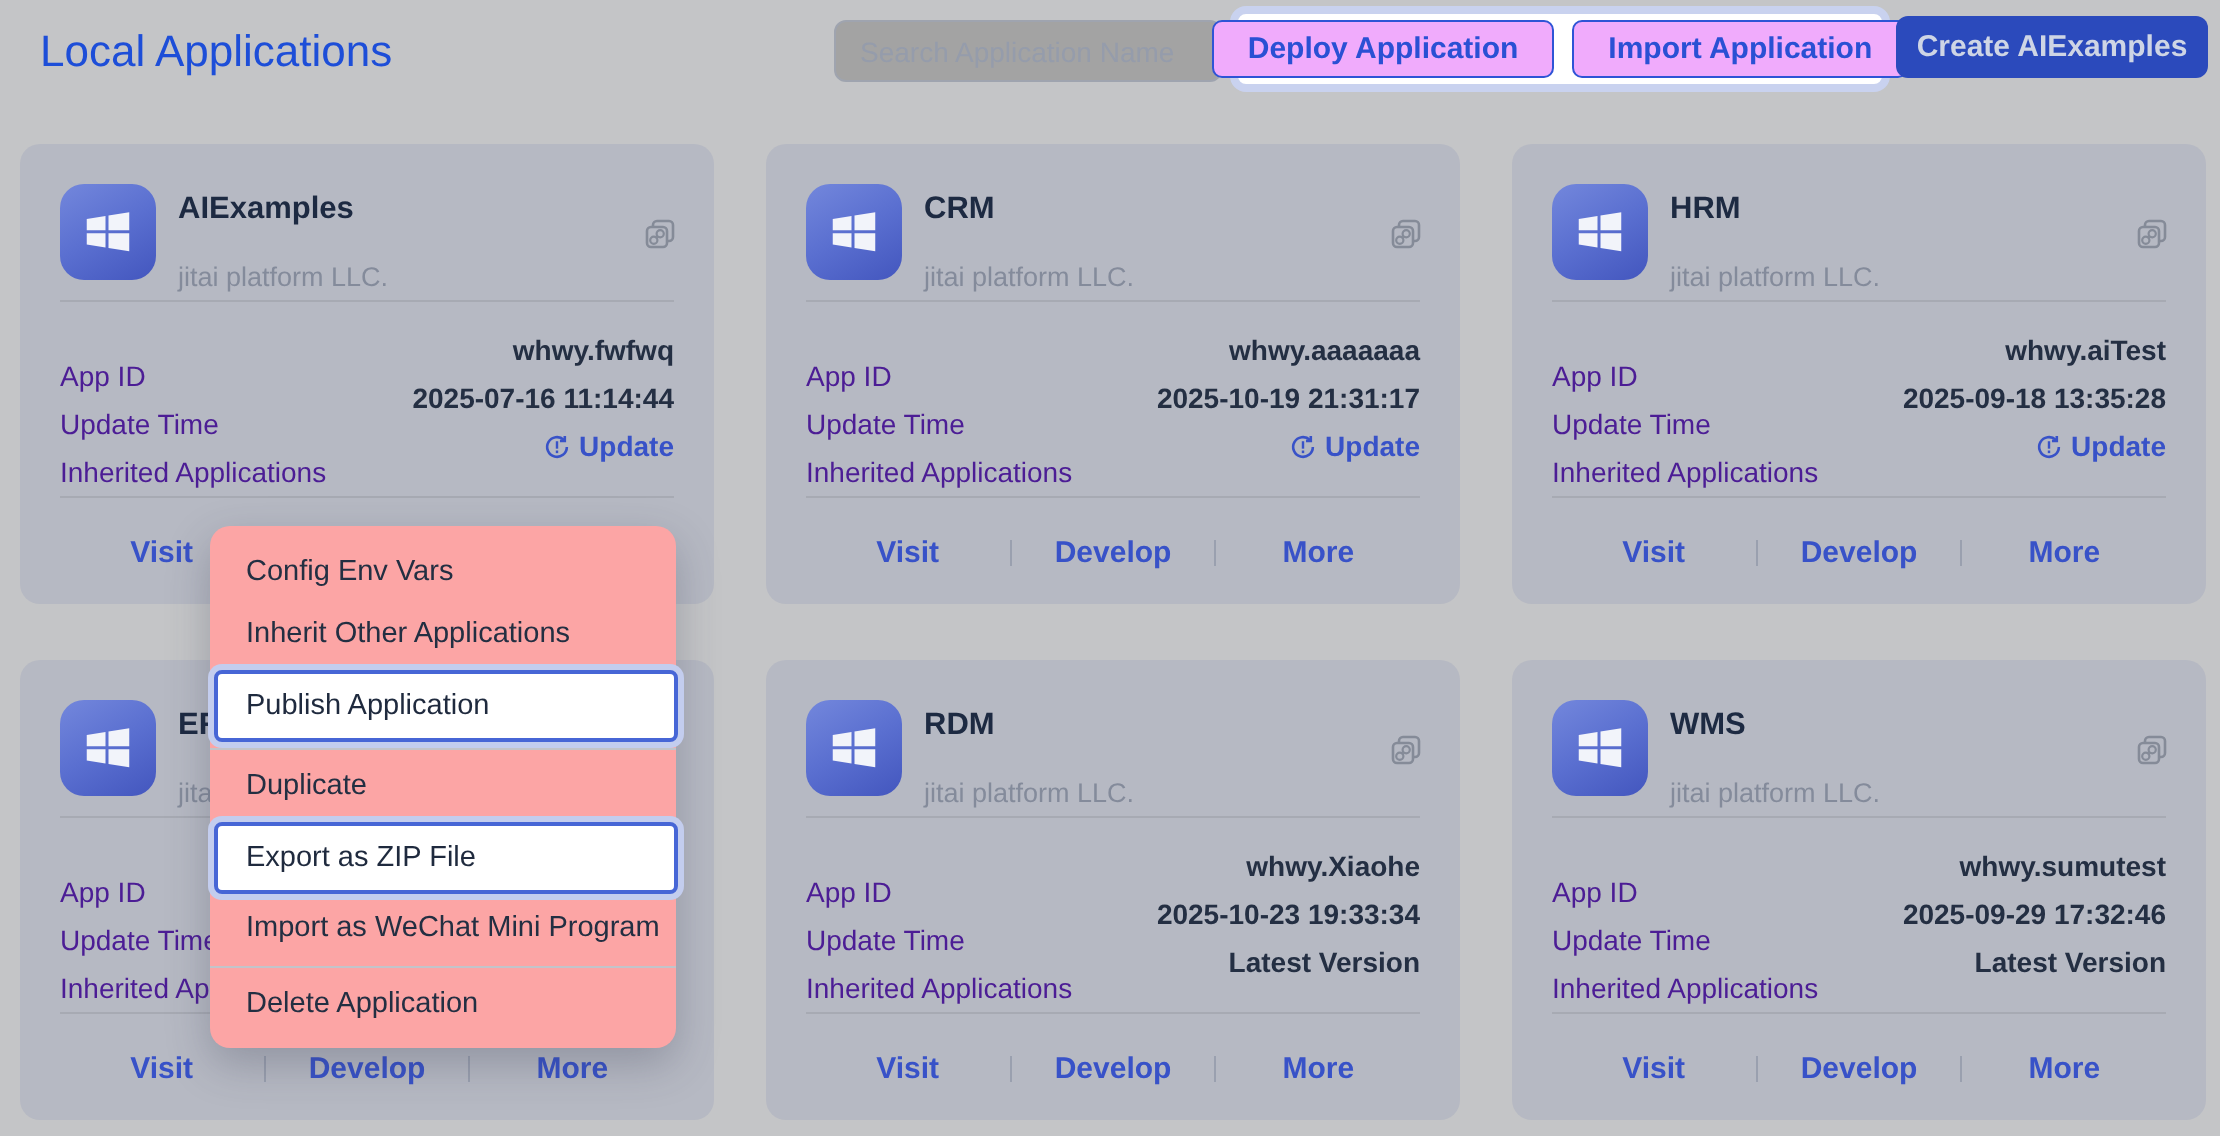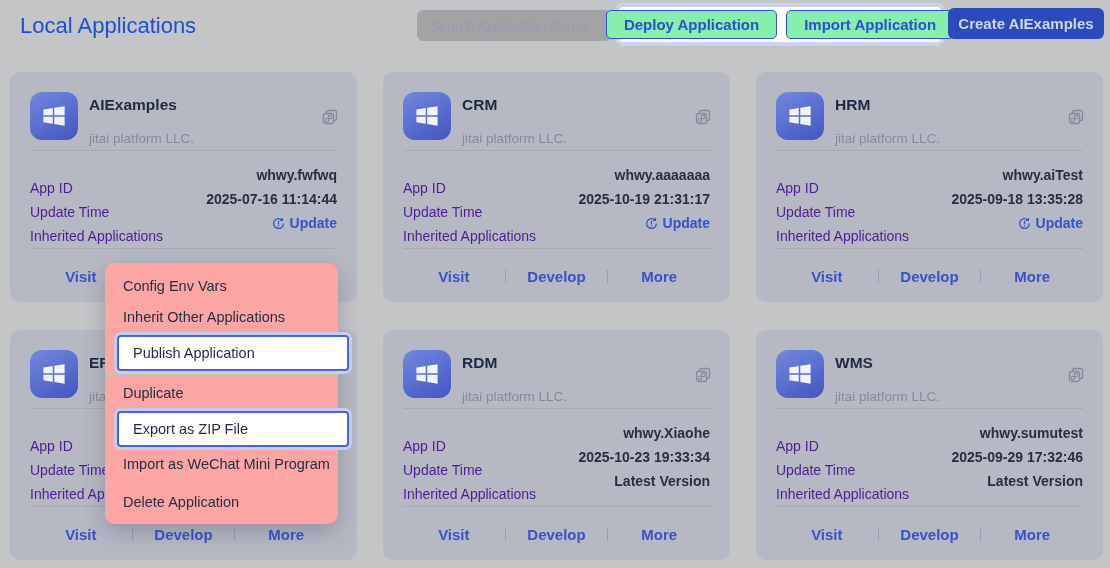--- a/index.html
+++ b/index.html
@@ -16,21 +16,21 @@
     background:#a3a3a3;border:1px solid #9fa4af;border-radius:6px;padding:0 12px;
     font-size:14px;color:#4a5264;font-family:inherit;outline:none;
   }
   .search-input::placeholder{color:#959cab;}
   .toolbar-highlight{
     position:absolute;left:615px;top:3px;width:330px;height:43px;box-sizing:border-box;
     background:#ffffff;border:4px solid #c9d2ef;border-radius:8px;
     display:flex;align-items:center;justify-content:center;gap:9px;
   }
   .outline-btn{
-    height:29px;padding:0 17px;background:#86efac;border:1.5px solid #2f54d6;border-radius:5px;
+    height:29px;padding:0 17px;background:#f0abfc;border:1.5px solid #2f54d6;border-radius:5px;
     color:#2a50d4;font-size:15px;font-weight:600;font-family:inherit;
     display:flex;align-items:center;cursor:pointer;white-space:nowrap;
   }
   .create-btn{
     position:absolute;left:948px;top:8px;width:156px;height:31px;
     background:#2b4abc;border:none;border-radius:6px;
     color:#ced5e5;font-size:15px;font-weight:600;font-family:inherit;cursor:pointer;
   }
   
   .cards{
@@ -58,21 +58,21 @@
   .footer-link{flex:1;text-align:center;color:#3852c8;font-size:15px;font-weight:600;cursor:pointer;}
   .footer-sep{width:1px;height:13px;background:#9aa0af;}
   
   .context-menu{
     position:absolute;left:105px;top:263px;width:233px;box-sizing:border-box;
     background:#fca5a5;border-radius:10px;padding:8px 0 6px;
     box-shadow:0 8px 22px rgba(50,55,75,.28);z-index:10;
   }
   .menu-item{height:31px;line-height:31px;padding-left:18px;font-size:14.5px;font-weight:500;color:#232f42;cursor:pointer;white-space:nowrap;}
   .menu-item.highlighted{
-    position:relative;left:12px;width:calc(100% - 1px);box-sizing:border-box;
+    position:relative;left:2px;width:calc(100% - 1px);box-sizing:border-box;
     height:36px;line-height:32px;margin:2px 0;padding-left:14px;
     background:#ffffff;border:2px solid #4766d6;border-radius:4px;
     box-shadow:0 0 0 3px #c3cdee;color:#1f2a3e;
   }
   .menu-divider{height:1px;background:#c2c4ca;margin:3px 0;}
 </style>
 </head>
 <body>
 
 <div class="page-title">Local Applications</div>

